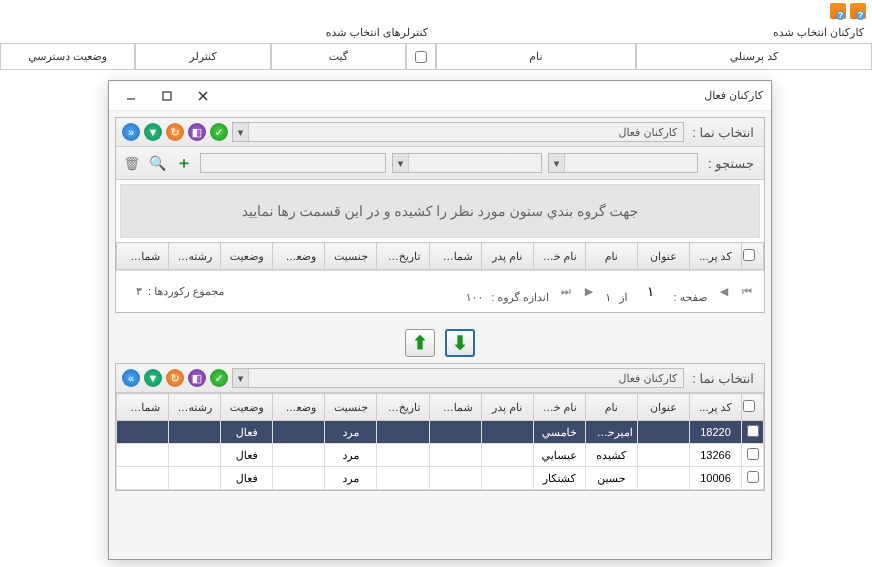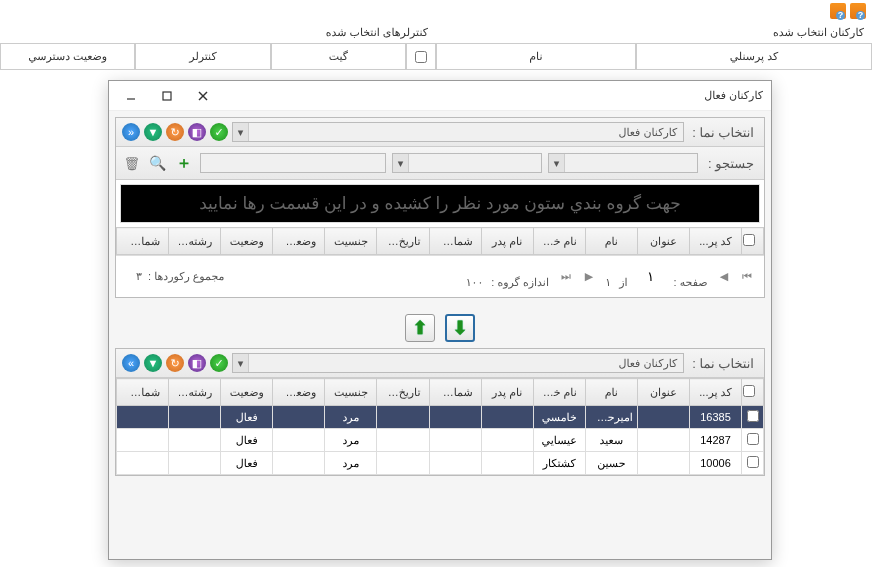--- a/index.html
+++ b/index.html
@@ -51,21 +51,21 @@
 .btn-teal { background: radial-gradient(#26c281,#158a5a); }
 .btn-check { background: radial-gradient(#4bd24b,#1e8f1e); }
 
 .search-row { padding:6px; display:flex; align-items:center; gap:6px; background:linear-gradient(#f5f5f5,#e9e9e9); border-bottom:1px solid #ccc;}
 .search-row .combo { min-width:150px; }
 .icon-btn { width:20px; height:20px; display:flex; align-items:center; justify-content:center; cursor:pointer; }
 .icon-plus { color:#1e8f1e; font-weight:bold; font-size:16px; }
 .icon-search { color:#2b6ca3; font-size:14px; }
 .icon-trash { color:#777; font-size:13px; }
 
-.group-hint { background:#000000; padding:8px 8px; color:#666; font-size:17px; text-align:center; border:1px solid #ddd; margin:4px;}
+.group-hint { background:#e5e5e5; padding:18px 8px; color:#666; font-size:14px; text-align:center; border:1px solid #ddd; margin:4px;}
 
 
 .grid { width:100%; border-collapse:collapse; table-layout:fixed; }
 .grid th { background: linear-gradient(#f7f7f7,#e7e7e7); border:1px solid #ccc; padding:6px 8px; font-weight:normal; color:#333; font-size:11px; white-space:nowrap; overflow:hidden; text-overflow:ellipsis; }
 .grid td { border:1px solid #ddd; padding:4px; text-align:center; font-size:11px; background:#fff; white-space:nowrap; overflow:hidden; text-overflow:ellipsis;}
 .grid tr.selected td { background:#3d4a6b; color:#fff; }
 .chk-col { width:22px; }
 .chk-col input { width:12px; height:12px; }
 
 
@@ -249,38 +249,38 @@
             <th>جنسیت</th>
             <th>وضعی...</th>
             <th>وضعیت</th>
             <th>رشته ت...</th>
             <th>شماره...</th>
           </tr>
         </thead>
         <tbody id="grid2-body">
             <tr class="selected">
               <td class="chk-col"><input type="checkbox" style=""></td>
-              <td>16385</td>
+              <td>18220</td>
               <td></td>
               <td>امیرحسی...</td>
               <td>خامسي</td>
               <td></td>
               <td></td>
               <td></td>
               <td>مرد</td>
               <td></td>
               <td>فعال</td>
               <td></td>
               <td></td>
             </tr>
             <tr>
               <td class="chk-col"><input type="checkbox" style=""></td>
-              <td>14287</td>
-              <td></td>
-              <td>سعید</td>
+              <td>13266</td>
+              <td></td>
+              <td>کشیده</td>
               <td>عیسایي</td>
               <td></td>
               <td></td>
               <td></td>
               <td>مرد</td>
               <td></td>
               <td>فعال</td>
               <td></td>
               <td></td>
             </tr>

